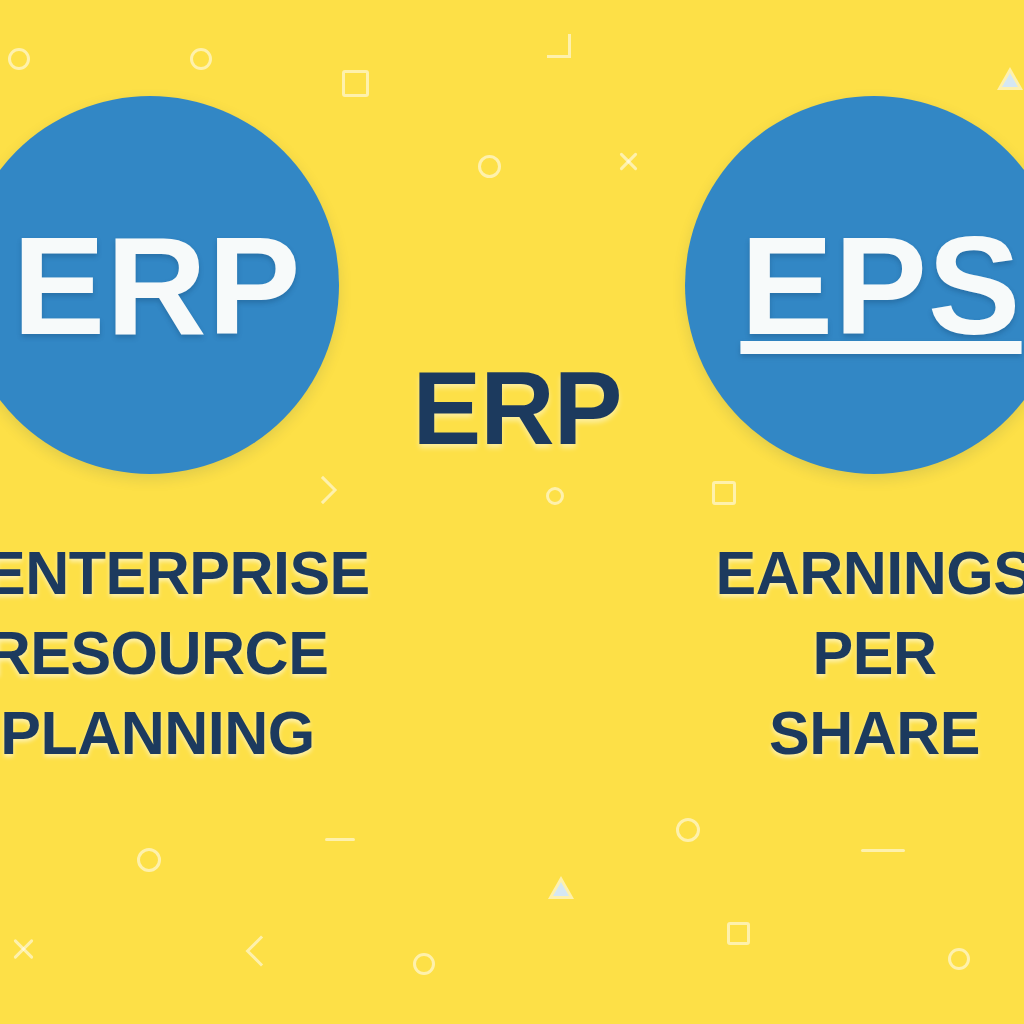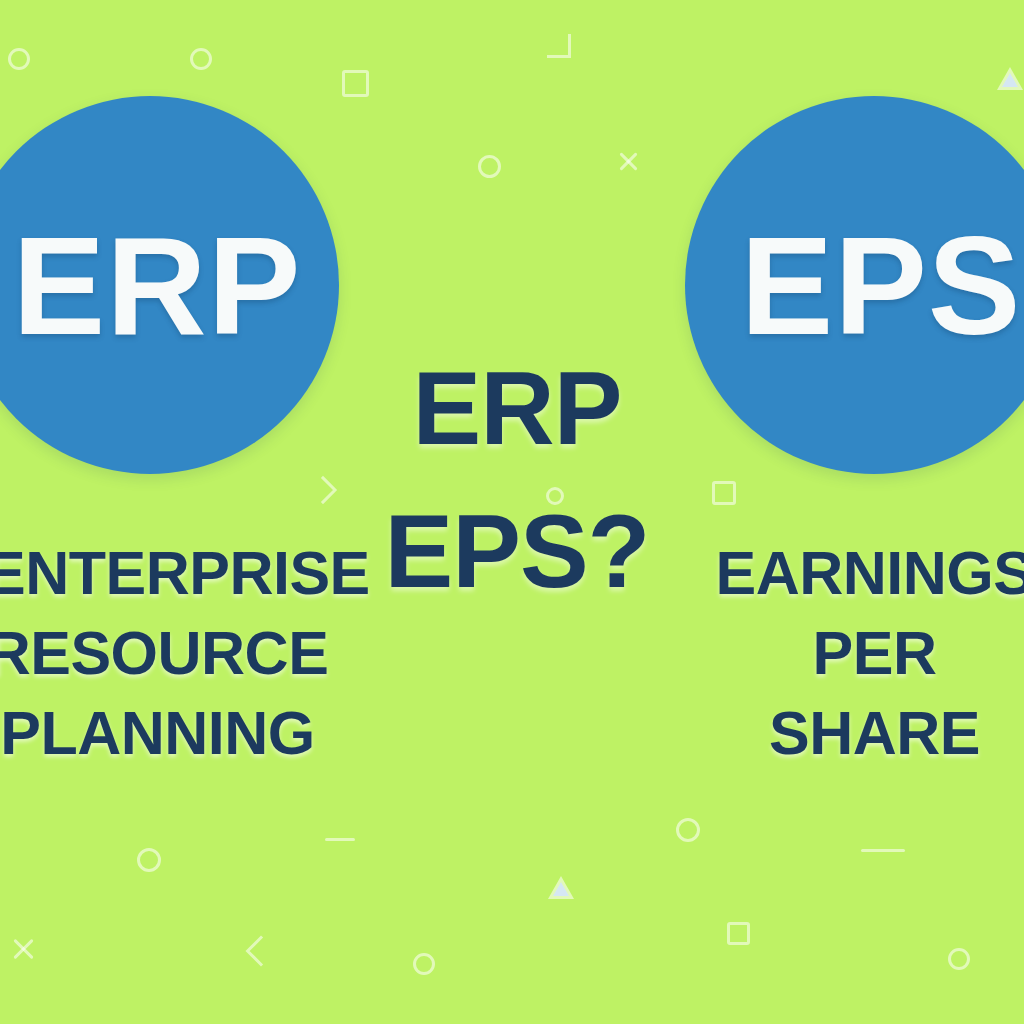--- a/index.html
+++ b/index.html
@@ -6,21 +6,21 @@
   html, body {
     margin: 0;
     padding: 0;
     background: #ffffff;
   }
   #canvas {
     position: relative;
     width: 1024px;
     height: 1024px;
     overflow: hidden;
-    background: #bef264;
+    background: #fde047;
     font-family: "Liberation Sans", sans-serif;
     -webkit-font-smoothing: antialiased;
   }
 
   
   .deco {
     position: absolute;
     pointer-events: none;
   }
   .deco-circle {
@@ -109,21 +109,21 @@
   .brand-abbr {
     color: #f7fafa;
     font-size: 139px;
     font-weight: bold;
     letter-spacing: 1px;
     line-height: 1;
     white-space: nowrap;
     text-shadow: 0 3px 5px rgba(18,58,98,0.30);
   }
   #circle-erp .brand-abbr { transform: translateX(7px); }
-  #circle-eps .brand-abbr { transform: translateX(7px); }
+  #circle-eps .brand-abbr { transform: translateX(7px); text-decoration: underline; }
 
   
   .caption {
     position: absolute;
     color: #1c3a5e;
     font-weight: bold;
     font-size: 61px;
     line-height: 80px;
     letter-spacing: -0.5px;
     white-space: nowrap;
@@ -187,21 +187,20 @@
   </div>
 
   <div id="caption-erp" class="caption">
     <span class="line">ENTERPRISE</span>
     <span class="line">RESOURCE</span>
     <span class="line">PLANNING</span>
   </div>
 
   <div id="headline">
     <span class="line">ERP</span>
-    <span class="line">EPS?</span>
   </div>
 
   <div id="circle-eps" class="brand-circle">
     <span class="brand-abbr">EPS</span>
   </div>
 
   <div id="caption-eps" class="caption">
     <span class="line">EARNINGS</span>
     <span class="line">PER</span>
     <span class="line">SHARE</span>

